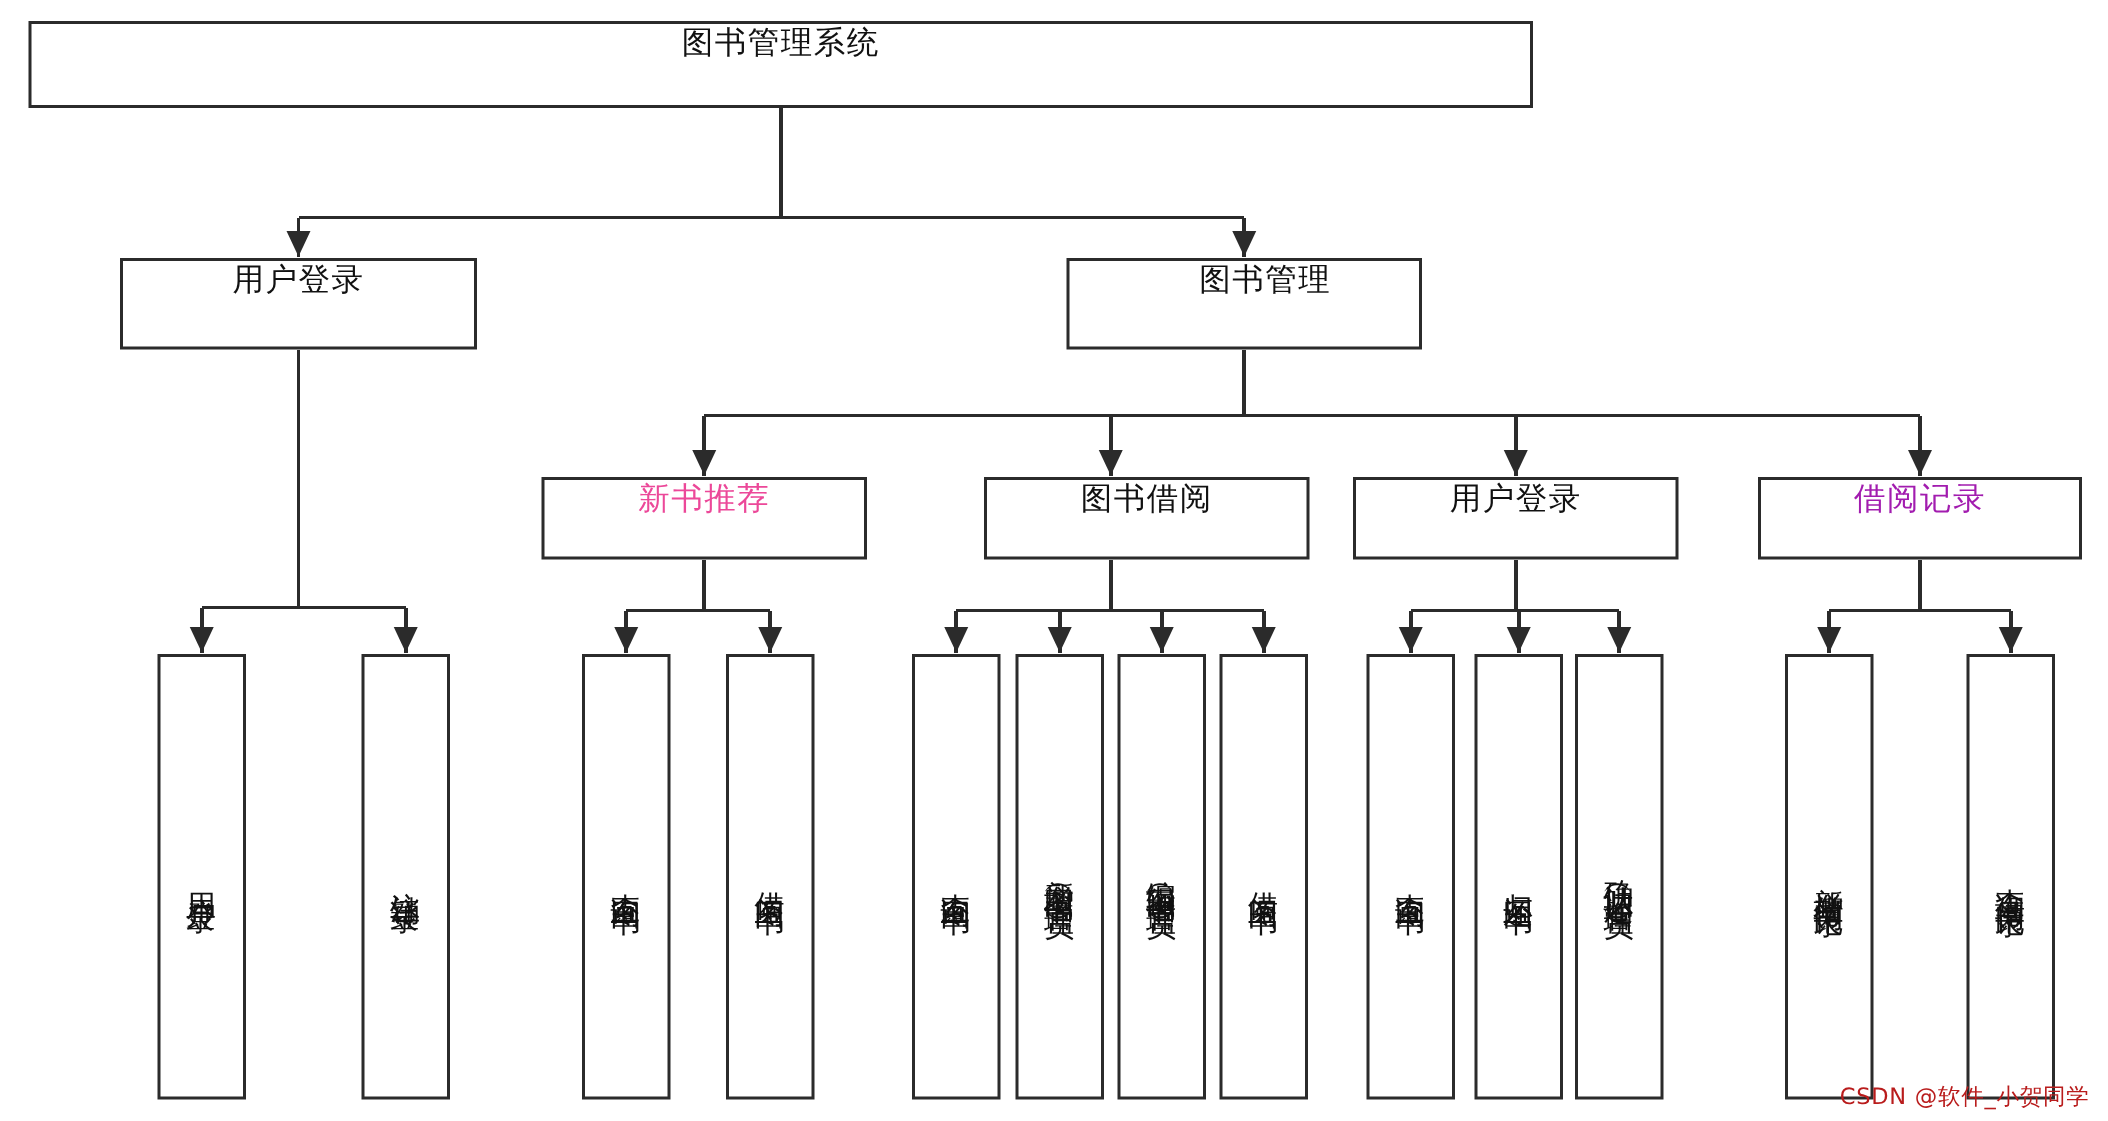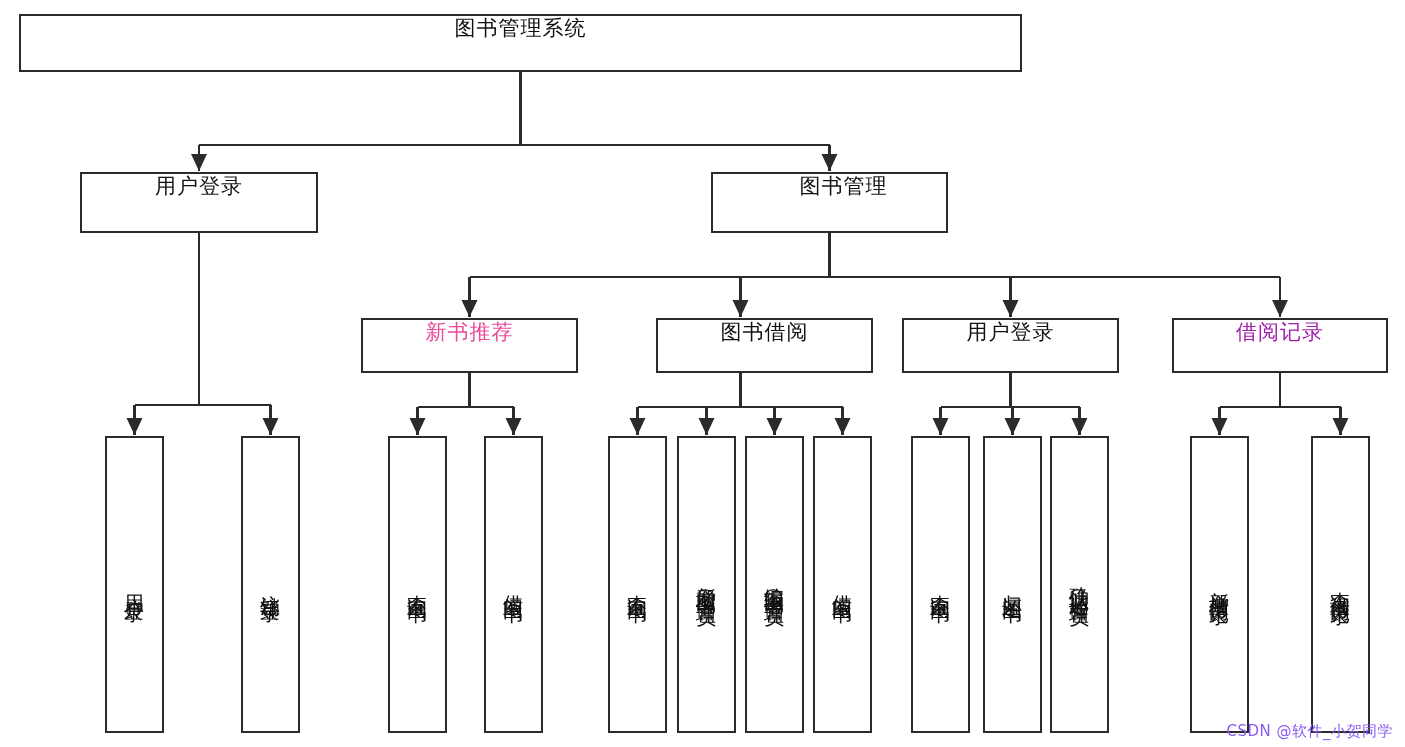--- a/index.html
+++ b/index.html
@@ -50,21 +50,21 @@
     letter-spacing: 3px;
     font-size: 20px;
     line-height: 1;
     white-space: nowrap;
   }
   .watermark {
     position: absolute;
     right: 12px;
     bottom: 6px;
     font-size: 15px;
-    color: #8b5cf6;
+    color: #b91c1c;
     letter-spacing: 0.5px;
     white-space: nowrap;
     pointer-events: none;
   }
 </style>
 </head>
 <body>
 
 <div id="diagram-root">
   <svg id="flow-svg" viewBox="0 0 1405 747" xmlns="http://www.w3.org/2000/svg">

